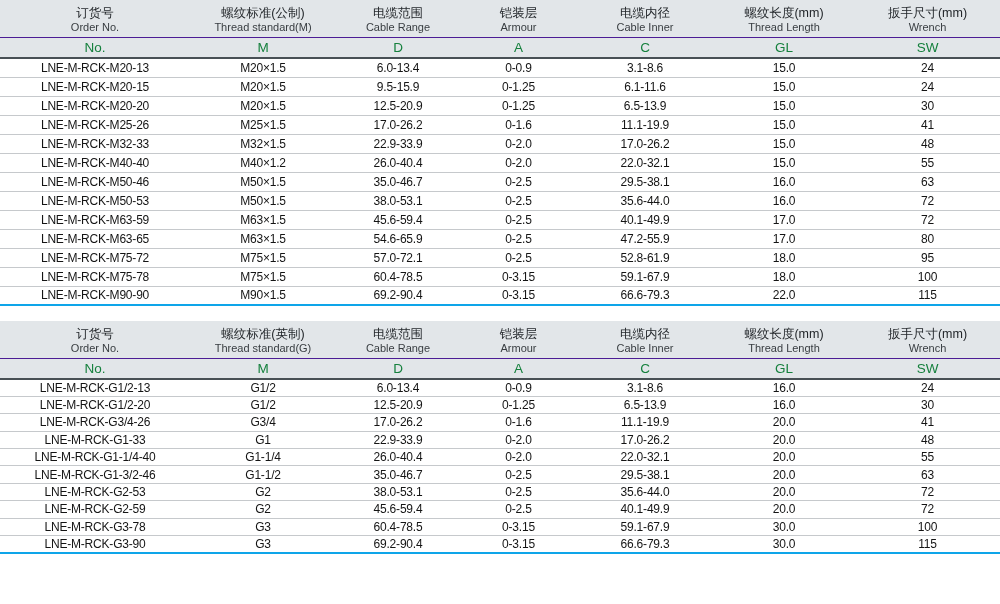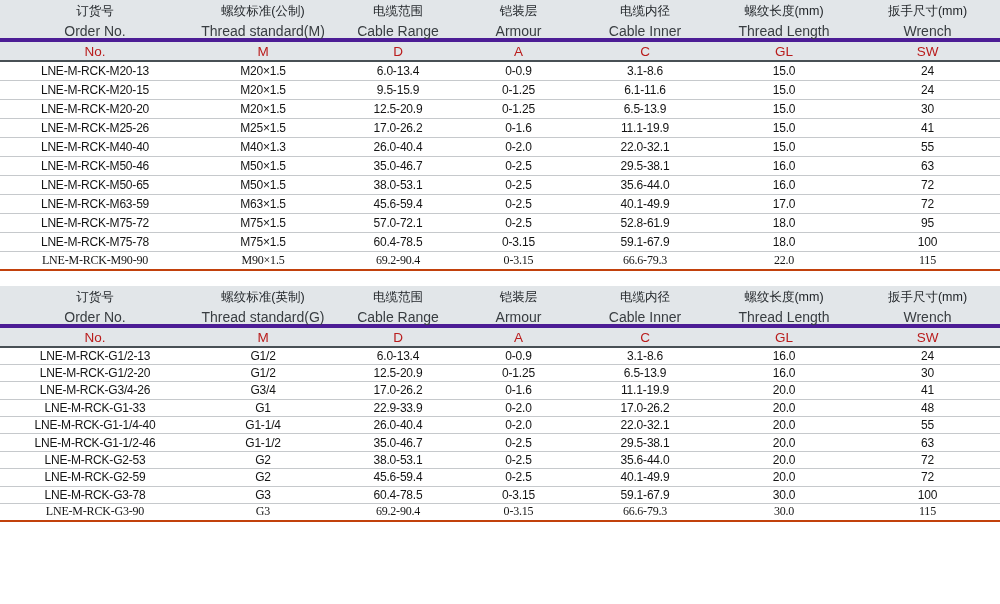--- a/index.html
+++ b/index.html
@@ -26,42 +26,42 @@
   thead th {
     background: #e2e6e9;
     font-weight: normal;
     text-align: center;
     vertical-align: middle;
     padding: 0;
   }
   tr.hdr-top th { height: 37px; padding-top: 4px; }
   tr.hdr-sym th {
     height: 21px;
-    border-top: 4px solid #4c1d95;
+    border-top: 1px solid #4c1d95;
     border-bottom: 2px solid #485055;
     font-size: 13.5px;
-    color: #b91c1c;
+    color: #15803d;
   }
   .cn { display: block; font-size: 12.5px; color: #23272b; line-height: 15px; }
-  .en { display: block; font-size: 14px;  color: #383d41; line-height: 13px; margin-top: 6px; }
+  .en { display: block; font-size: 11px;  color: #383d41; line-height: 13px; }
 
   tbody td {
     text-align: center;
     vertical-align: middle;
     border-bottom: 1px solid #c6c9cc;
     font-size: 12px;
     letter-spacing: -0.2px;
     color: #141414;
     padding: 0;
     white-space: nowrap;
     overflow: hidden;
   }
   .t1 tbody tr { height: 19px; }
   .t2 tbody tr { height: 17.4px; padding-left: 8px; }
-  tbody tr:last-child td { border-bottom: 2px solid #c2410c; font-family: Liberation Serif, serif; }
+  tbody tr:last-child td { border-bottom: 2px solid #0ea5e9; }
 
   .table-gap { height: 15px; background: #ffffff; }
 </style>
 </head>
 <body>
 
 <div class="page">
 
   <table class="spec t1">
     <colgroup>
@@ -145,54 +145,72 @@
         <tr>
           <td>LNE-M-RCK-M25-26</td>
           <td>M25×1.5</td>
           <td>17.0-26.2</td>
           <td>0-1.6</td>
           <td>11.1-19.9</td>
           <td>15.0</td>
           <td>41</td>
         </tr>
         <tr>
+          <td>LNE-M-RCK-M32-33</td>
+          <td>M32×1.5</td>
+          <td>22.9-33.9</td>
+          <td>0-2.0</td>
+          <td>17.0-26.2</td>
+          <td>15.0</td>
+          <td>48</td>
+        </tr>
+        <tr>
           <td>LNE-M-RCK-M40-40</td>
-          <td>M40×1.3</td>
+          <td>M40×1.2</td>
           <td>26.0-40.4</td>
           <td>0-2.0</td>
           <td>22.0-32.1</td>
           <td>15.0</td>
           <td>55</td>
         </tr>
         <tr>
           <td>LNE-M-RCK-M50-46</td>
           <td>M50×1.5</td>
           <td>35.0-46.7</td>
           <td>0-2.5</td>
           <td>29.5-38.1</td>
           <td>16.0</td>
           <td>63</td>
         </tr>
         <tr>
-          <td>LNE-M-RCK-M50-65</td>
+          <td>LNE-M-RCK-M50-53</td>
           <td>M50×1.5</td>
           <td>38.0-53.1</td>
           <td>0-2.5</td>
           <td>35.6-44.0</td>
           <td>16.0</td>
           <td>72</td>
         </tr>
         <tr>
           <td>LNE-M-RCK-M63-59</td>
           <td>M63×1.5</td>
           <td>45.6-59.4</td>
           <td>0-2.5</td>
           <td>40.1-49.9</td>
           <td>17.0</td>
           <td>72</td>
+        </tr>
+        <tr>
+          <td>LNE-M-RCK-M63-65</td>
+          <td>M63×1.5</td>
+          <td>54.6-65.9</td>
+          <td>0-2.5</td>
+          <td>47.2-55.9</td>
+          <td>17.0</td>
+          <td>80</td>
         </tr>
         <tr>
           <td>LNE-M-RCK-M75-72</td>
           <td>M75×1.5</td>
           <td>57.0-72.1</td>
           <td>0-2.5</td>
           <td>52.8-61.9</td>
           <td>18.0</td>
           <td>95</td>
         </tr>
@@ -310,21 +328,21 @@
         <tr>
           <td>LNE-M-RCK-G1-1/4-40</td>
           <td>G1-1/4</td>
           <td>26.0-40.4</td>
           <td>0-2.0</td>
           <td>22.0-32.1</td>
           <td>20.0</td>
           <td>55</td>
         </tr>
         <tr>
-          <td>LNE-M-RCK-G1-1/2-46</td>
+          <td>LNE-M-RCK-G1-3/2-46</td>
           <td>G1-1/2</td>
           <td>35.0-46.7</td>
           <td>0-2.5</td>
           <td>29.5-38.1</td>
           <td>20.0</td>
           <td>63</td>
         </tr>
         <tr>
           <td>LNE-M-RCK-G2-53</td>
           <td>G2</td>

